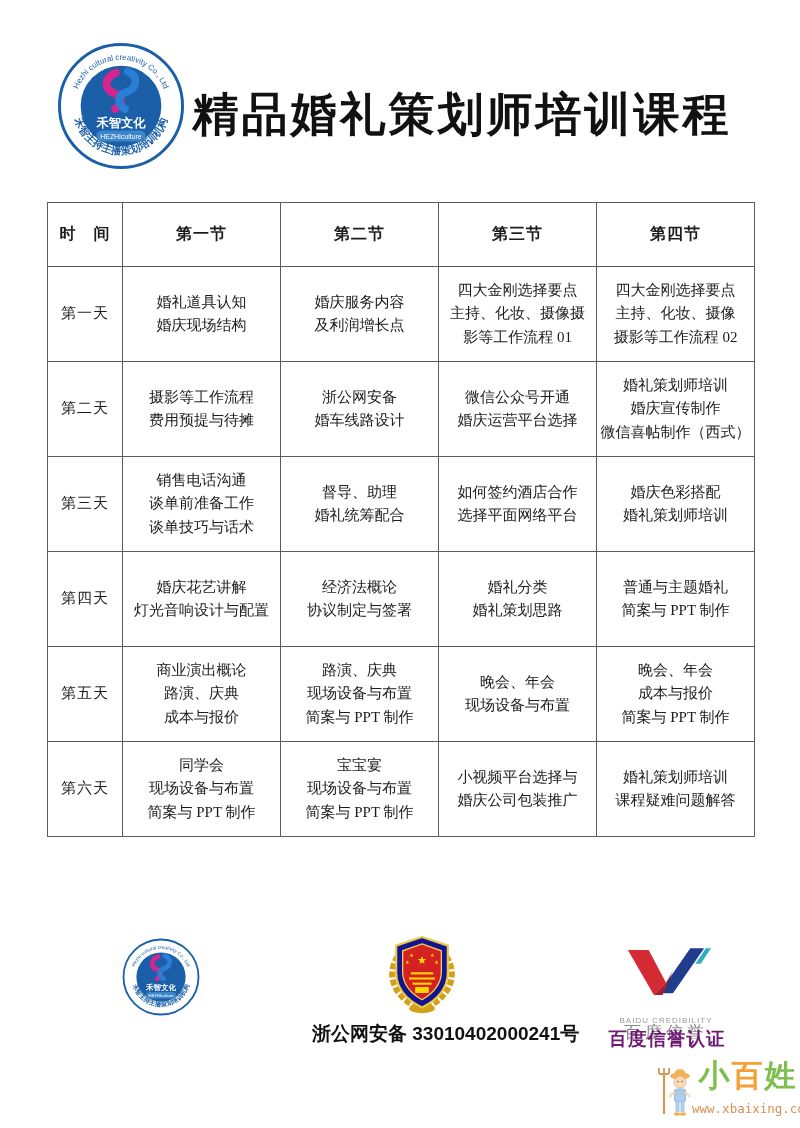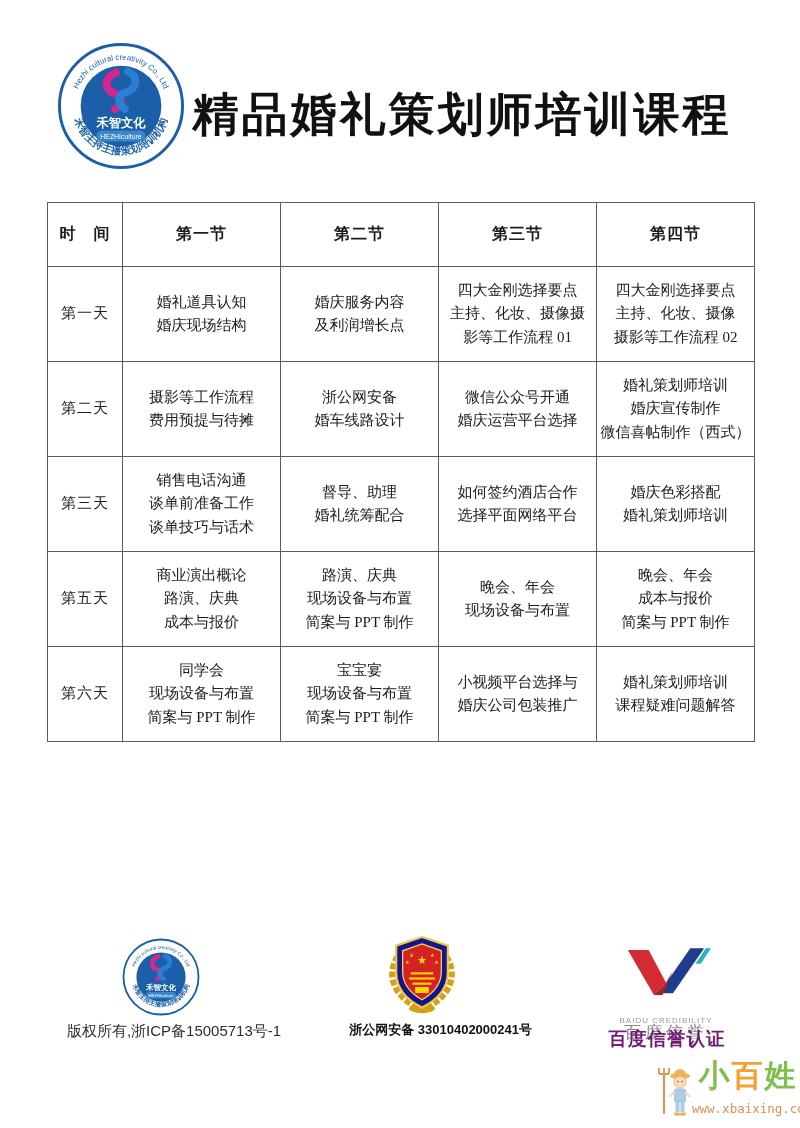--- a/index.html
+++ b/index.html
@@ -31,22 +31,22 @@
   .day-cell { letter-spacing:1px; }
   
   .footer-text { font-family:"Liberation Sans","DejaVu Sans",sans-serif; }
   .hezhi-logo-bottom { position:absolute; left:122px; top:937px; width:78px; height:80px; }
   .copyright-line {
     position:absolute; left:58px; top:1022px; width:232px; text-align:center;
     font-size:15px; color:#2e2e2e;
   }
   .police-badge { position:absolute; left:377px; top:931px; width:90px; height:86px; }
   .police-line {
-    position:absolute; left:312px; top:1021px; width:220px; text-align:right;
-    font-size:13px; font-weight:bold; color:#111111; white-space:nowrap;
+    position:absolute; left:312px; top:1021px; width:220px; text-align:left;
+    font-size:19px; font-weight:bold; color:#111111; white-space:nowrap;
   }
   .baidu-logo { position:absolute; left:614px; top:941px; width:104px; height:56px; }
   .baidu-cn {
     position:absolute; left:598px; top:997px; width:136px; text-align:center;
     font-size:17px; color:#8a8a8a; letter-spacing:4px;margin-top:24px;
   }
   .baidu-en {
     position:absolute; left:598px; top:1016px; width:136px; text-align:center;
     font-size:8px; color:#9a9a9a; letter-spacing:1px;
   }
@@ -178,20 +178,39 @@
             <td>
               <div>如何签约酒店合作</div>
               <div>选择平面网络平台</div>
             </td>
             <td>
               <div>婚庆色彩搭配</div>
               <div>婚礼策划师培训</div>
             </td>
           </tr>
           <tr>
+            <td class="day-cell">第四天</td>
+            <td>
+              <div>婚庆花艺讲解</div>
+              <div>灯光音响设计与配置</div>
+            </td>
+            <td>
+              <div>经济法概论</div>
+              <div>协议制定与签署</div>
+            </td>
+            <td>
+              <div>婚礼分类</div>
+              <div>婚礼策划思路</div>
+            </td>
+            <td>
+              <div>普通与主题婚礼</div>
+              <div>简案与 PPT 制作</div>
+            </td>
+          </tr>
+          <tr>
             <td class="day-cell">第五天</td>
             <td>
               <div>商业演出概论</div>
               <div>路演、庆典</div>
               <div>成本与报价</div>
             </td>
             <td>
               <div>路演、庆典</div>
               <div>现场设备与布置</div>
               <div>简案与 PPT 制作</div>
@@ -227,21 +246,20 @@
               <div>课程疑难问题解答</div>
             </td>
           </tr>
         </tbody>
     </table>
   </div>
 
   <svg class="hezhi-logo-bottom" viewBox="0 0 130 130">
     <use href="#hezhi-logo-def"></use>
   </svg>
-  <div class="copyright-line footer-text">版权所有,浙ICP备15005713号-1</div>
 
   <svg class="police-badge" viewBox="0 0 100 100">
     <path d="M28,22 C8,42 10,72 46,90" stroke="#d4a017" stroke-width="7" fill="none" stroke-dasharray="7 2.5"></path>
     <path d="M72,22 C92,42 90,72 54,90" stroke="#d4a017" stroke-width="7" fill="none" stroke-dasharray="7 2.5"></path>
     <ellipse cx="50" cy="90" rx="15" ry="5.5" fill="#d4a017"></ellipse>
     <path d="M50,7 L80,17 L80,48 C80,68 66,81 50,89 C34,81 20,68 20,48 L20,17 Z" fill="#14148c" stroke="#e8c84a" stroke-width="2.5"></path>
     <path d="M50,15 L72.5,23 L72.5,47 C72.5,62 62,73 50,80 C38,73 27.5,62 27.5,47 L27.5,23 Z" fill="#d42222" stroke="#f0d060" stroke-width="1.5"></path>
     <text x="50" y="38" font-size="13" fill="#ffde00" text-anchor="middle">★</text>
     <text x="38" y="30" font-size="6" fill="#ffde00" text-anchor="middle">★</text>
     <text x="62" y="30" font-size="6" fill="#ffde00" text-anchor="middle">★</text>

